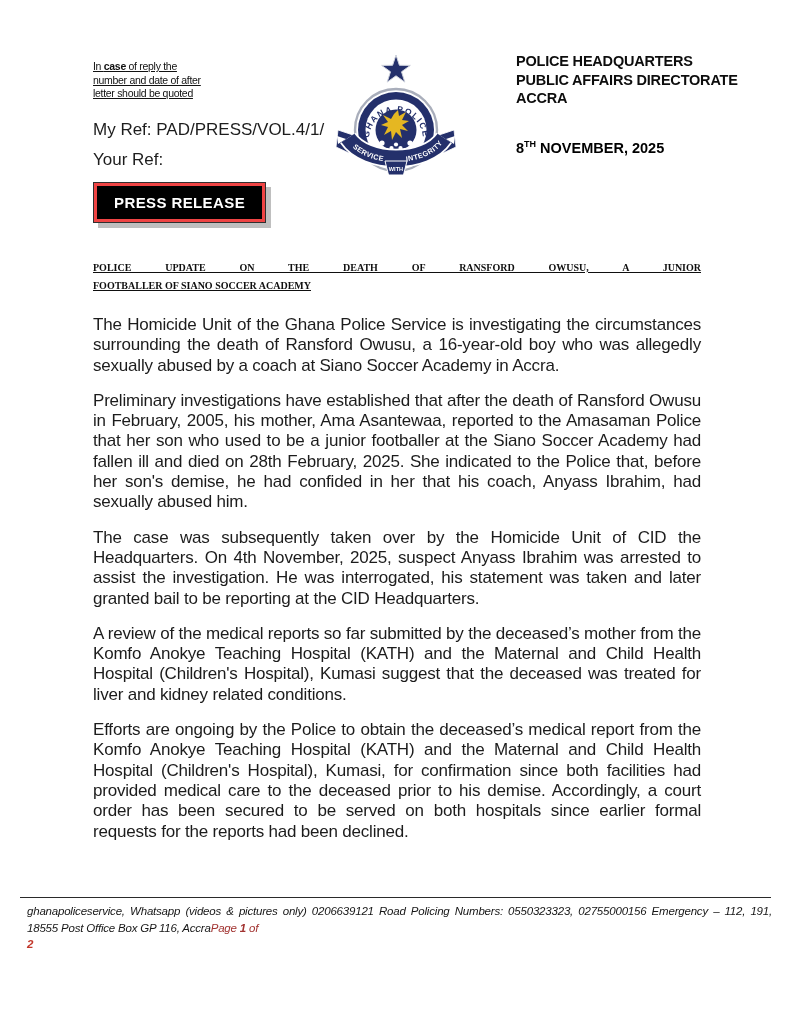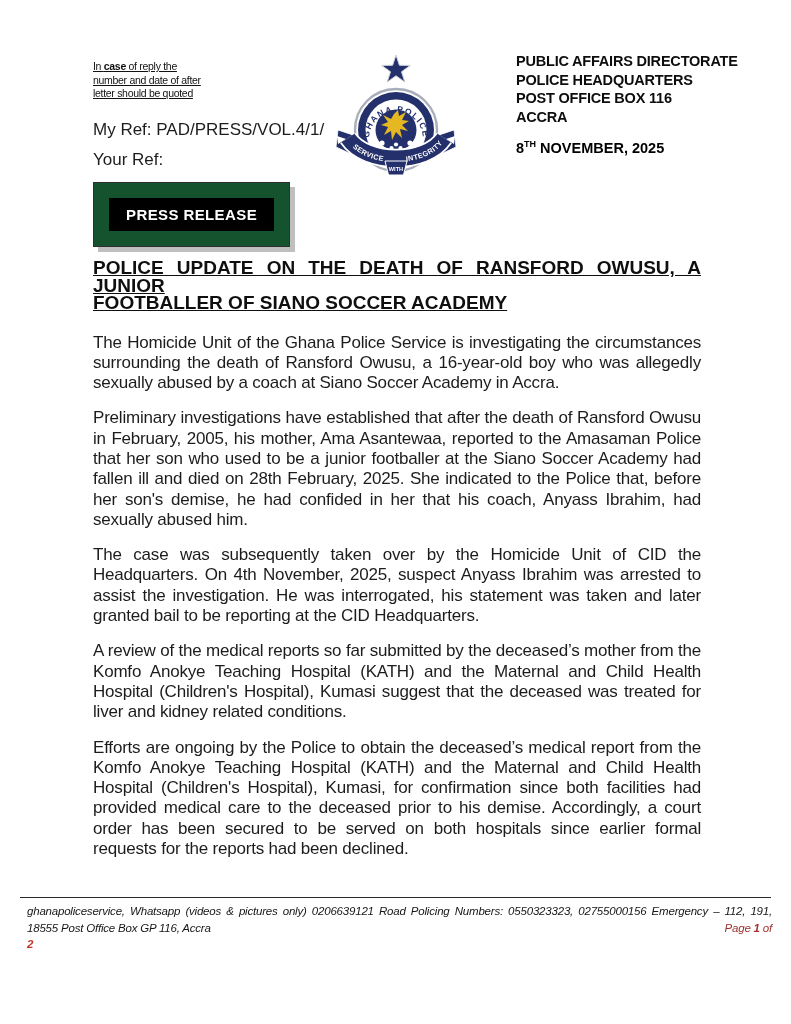--- a/index.html
+++ b/index.html
@@ -18,21 +18,21 @@
     font-size:10.5px;line-height:13.5px;letter-spacing:-0.3px;color:#111;
   }
   .reply-note .nline{text-decoration:underline;}
   .reply-note b{font-weight:bold;}
   .ref{position:absolute;left:93px;font-size:17px;color:#1d1d1d;}
   .my-ref{top:120px;}
   .your-ref{top:150px;}
   
   .press-box{
     position:absolute;left:93px;top:182px;
-    background:#14532d;border:1.5px solid #2f2f2f;padding:15px;
+    background:#ef4444;border:1.5px solid #2f2f2f;padding:3px;
     box-shadow:5px 5px 0 0 #bfbfbf;
   }
   .press-box .inner{
     background:#000000;color:#ffffff;
     font-weight:bold;font-size:15px;letter-spacing:0.4px;
     padding:8px 17px;white-space:nowrap;
   }
   
   .logo{position:absolute;left:336px;top:54px;width:120px;height:128px;}
   
@@ -41,42 +41,43 @@
     font-weight:bold;font-size:14.5px;line-height:18.5px;color:#0d0d0d;letter-spacing:-0.2px;
   }
   .date-line{
     position:absolute;left:516px;top:139px;
     font-weight:bold;font-size:14.5px;color:#000000;
   }
   .date-line sup{font-size:9px;vertical-align:super;}
   
   .body-text{position:absolute;left:93px;top:259px;width:608px;}
   .doc-title{
-    font-weight:bold;font-size:19px;line-height:17.5px;color:#0f0f0f;
+    font-weight:bold;font-size:10px;line-height:17.5px;color:#0f0f0f;
     margin:0 0 21px 0;
+    font-family:Liberation Serif, serif;
   }
   .doc-title .tl{display:block;text-decoration:underline;}
   .doc-title .tl1{text-align:justify;text-align-last:justify;}
   .body-text p{
     margin:0 0 15px 0;
     font-size:17px;line-height:20.3px;letter-spacing:-0.2px;
     text-align:justify;color:#1c1c1c;
   }
   
   .footer-divider{
     position:absolute;left:20px;top:897px;width:751px;height:0;
     border-top:1.6px solid #2a2a2a;
   }
   .footer{
     position:absolute;left:27px;top:903px;width:745px;
     font-style:italic;font-size:11.5px;line-height:16.5px;letter-spacing:-0.2px;color:#161616;
   }
   .footer .fline{display:block;}
   .footer .just{text-align:justify;text-align-last:justify;}
-  .footer .fline3{display:flex;justify-content:space-between;}
+  .footer .fline3{display:flex;}
   .footer a{color:#1417c8;text-decoration:underline;font-style:italic;}
   .page-right{color:#a23331;white-space:nowrap;}
   .page-right b{color:#a23331;font-weight:bold;}
   .page-total{color:#c2372a;font-weight:bold;}
 </style>
 </head>
 <body>
 
 <div class="page">
 
@@ -127,23 +128,22 @@
     </text>
     <text font-size="7.2" font-weight="bold" fill="#ffffff" letter-spacing="0.4" font-family="Liberation Sans, sans-serif">
       <textPath href="#bannerPath" startOffset="60%">INTEGRITY</textPath>
     </text>
 
     <path d="M49,107 L71,107 L67.5,121 L52.5,121 Z" stroke="#ffffff" stroke-width="1" fill="#24306b"></path>
     <text x="60" y="116.5" font-size="5.6" font-weight="bold" fill="#ffffff" text-anchor="middle" font-family="Liberation Sans, sans-serif">WITH</text>
   </svg>
 
   <div class="dir-block">
+    <div>POLICE HEADQUARTERS</div>
     <div>PUBLIC AFFAIRS DIRECTORATE</div>
-    <div>POLICE HEADQUARTERS</div>
-    <div>POST OFFICE BOX 116</div>
     <div>ACCRA</div>
   </div>
   <div class="date-line"><span>8</span><sup>TH</sup><span> NOVEMBER, 2025</span></div>
 
   <div class="press-box">
     <div class="inner">PRESS RELEASE</div>
   </div>
 
   <div class="body-text">
     <div class="doc-title">

